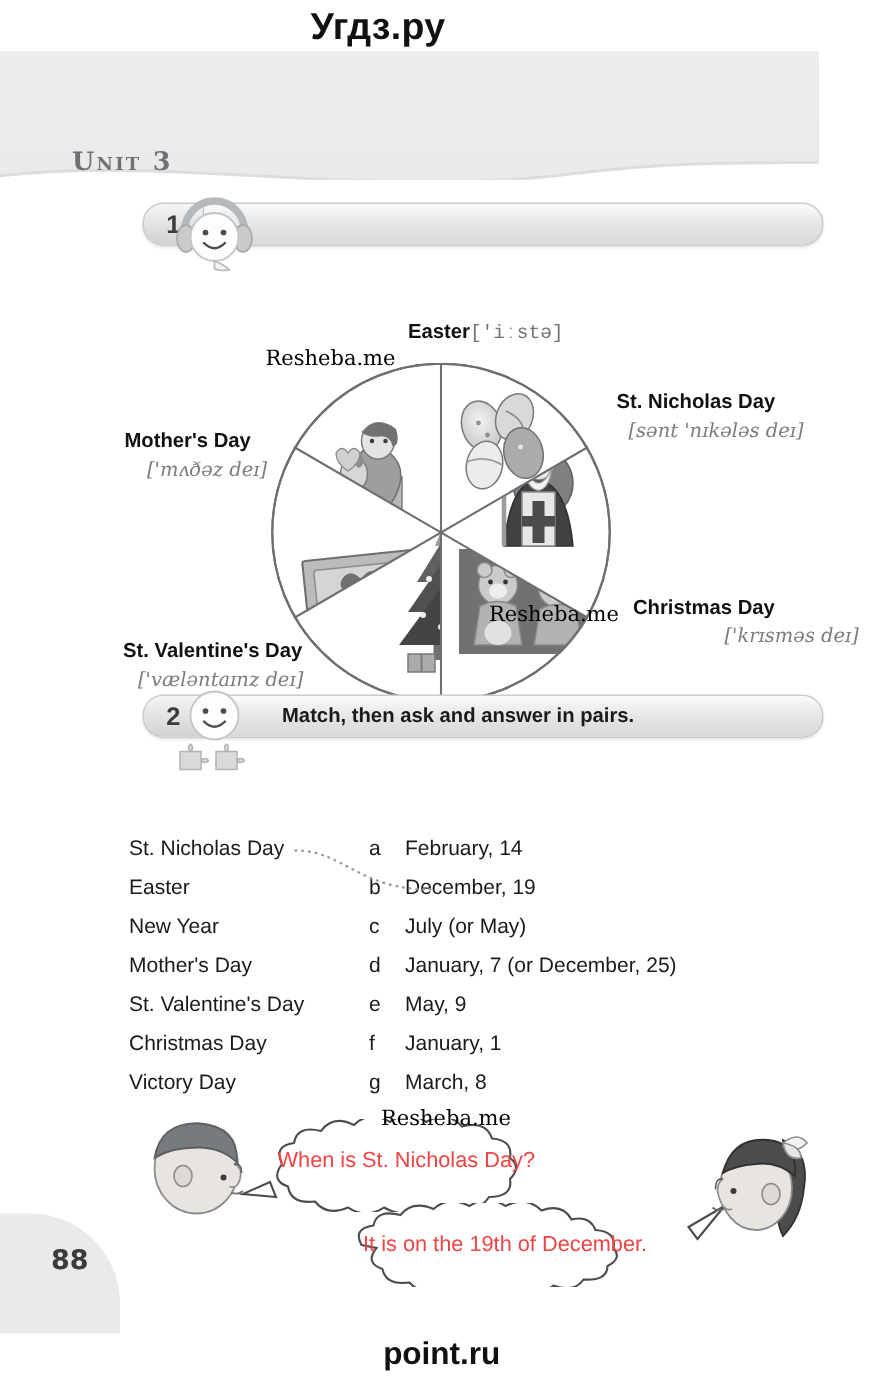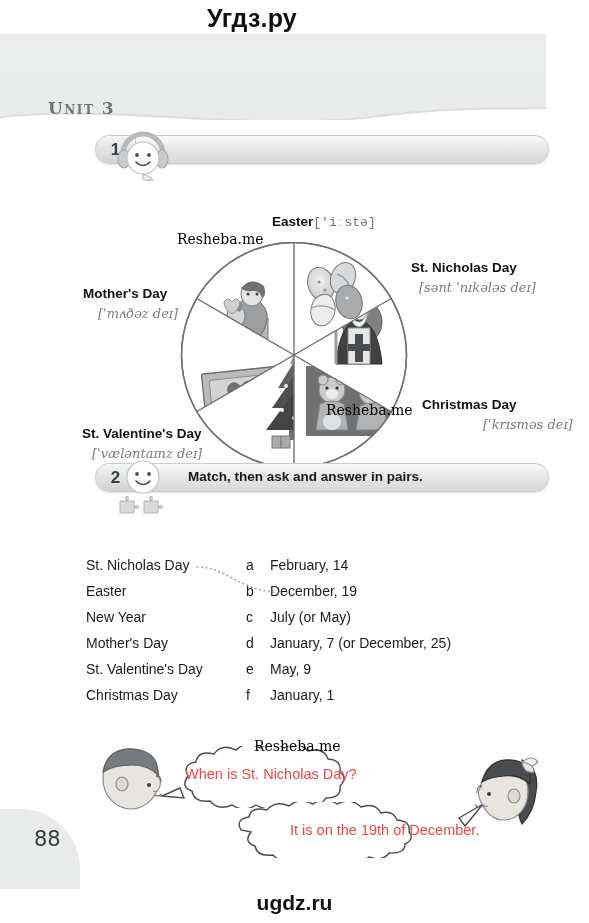--- a/index.html
+++ b/index.html
@@ -224,22 +224,22 @@
     width: 120px;
     height: 110px;
     background: #e9eaea;
     border-radius: 0 60px 0 0;
   }
   .pagenum {
     position: absolute;
     left: 34px;
     bottom: 38px;
     font-family: "DejaVu Sans", sans-serif;
-    font-size: 21px;
-    font-weight: normal;
+    font-size: 18px;
+    font-weight: bold;
     color: #3a3b3d;
   }
 </style>
 </head>
 <body>
 
 <div class="site-top">Угдз.ру</div>
 
 <div class="page">
 
@@ -465,20 +465,25 @@
     <div class="match-row">
       <span class="m-left">St. Valentine's Day</span>
       <span class="m-letter">e</span>
       <span class="m-right">May, 9</span>
     </div>
     <div class="match-row">
       <span class="m-left">Christmas Day</span>
       <span class="m-letter">f</span>
       <span class="m-right">January, 1</span>
     </div>
+    <div class="match-row">
+      <span class="m-left">Victory Day</span>
+      <span class="m-letter">g</span>
+      <span class="m-right">March, 8</span>
+    </div>
   </div>
 
   <svg class="connector" viewBox="0 0 130 45">
     <path d="M2,8 C34,8 44,34 92,34" fill="none" stroke="#9a9c9e" stroke-width="1.6" stroke-linecap="round" stroke-dasharray="0.5 4"></path>
   </svg>
 
   <div class="dialogue">
 
     <svg style="position:absolute; left:98px; top:12px; width:66px; height:66px;" viewBox="0 0 66 66">
       <ellipse cx="33" cy="33" rx="28" ry="30" fill="#e8e4e0" stroke="#8a8c8e" stroke-width="1.2"></ellipse>
@@ -499,21 +504,21 @@
     </svg>
     <div class="bubble-text" style="left:185px; top:32px;">When is St. Nicholas Day?</div>
 
     <svg style="position:absolute; left:215px; top:68px; width:272px; height:56px;" viewBox="0 0 272 56">
       <path d="M26,28
                q-6,-11 8,-13 q2,-11 18,-7 q8,-10 22,-4 q10,-9 24,-2 q12,-8 24,0 q14,-7 24,3
                q14,-5 20,6 q12,-3 16,7 q14,1 12,12 q6,7 -4,12 q0,10 -16,9 q-6,9 -20,4 q-10,8 -24,2
                q-12,7 -26,0 q-12,7 -24,0 q-14,5 -22,-4 q-16,2 -18,-9 q-12,-4 -4,-14 z" fill="#ffffff" stroke="#4a4c4e" stroke-width="1.4"></path>
       <path d="M244,16 L268,2 L250,24 z" fill="#ffffff" stroke="#4a4c4e" stroke-width="1.4"></path>
     </svg>
-    <div class="bubble-text" style="left:242px; top:88px;margin-left:48px;">It is on the 19th of December.</div>
+    <div class="bubble-text" style="left:242px; top:88px;">It is on the 19th of December.</div>
 
     <svg style="position:absolute; left:470px; top:22px; width:72px; height:72px;" viewBox="0 0 72 72">
       <path d="M52,4 q18,8 14,32 q-2,20 -14,32 q-6,-12 -2,-26 q4,-16 2,-38z" fill="#4a4c4e" stroke="#2f3133" stroke-width="1.2"></path>
       <ellipse cx="34" cy="36" rx="24" ry="28" fill="#e8e4e0" stroke="#8a8c8e" stroke-width="1.2"></ellipse>
       <path d="M12,26 q6,-24 30,-22 q20,2 18,24 q-12,-10 -26,-8 q-14,1 -22,6z" fill="#4a4c4e" stroke="#2f3133" stroke-width="1.2"></path>
       <path d="M12,30 q-6,4 -2,14 q3,8 8,6" fill="#e8e4e0" stroke="#8a8c8e" stroke-width="1.1"></path>
       <circle cx="19" cy="38" r="2" fill="#3a3c3e"></circle>
       <path d="M12,30 q-5,-1 -5,7" fill="none" stroke="#5d5f61" stroke-width="1.1"></path>
       <path d="M13,50 q-5,2 -8,-1" fill="none" stroke="#6d6f71" stroke-width="1.2"></path>
       <ellipse cx="44" cy="40" rx="6" ry="7" fill="#ddd9d5" stroke="#8a8c8e" stroke-width="1.1"></ellipse>
@@ -521,13 +526,13 @@
       <path d="M52,6 q12,2 12,10 q-10,2 -12,-10z" fill="#e4e5e6" stroke="#8a8c8e" stroke-width="1.1"></path>
     </svg>
 
     <div class="resh" style="left:254px; top:4px;">Resheba.me</div>
   </div>
 
   <div class="pagenum-shape"></div>
   <div class="pagenum">88</div>
 </div>
 
-<div class="site-bottom">ugdz.ru</div>
+<div class="site-bottom">point.ru</div>
 
 </body></html>

